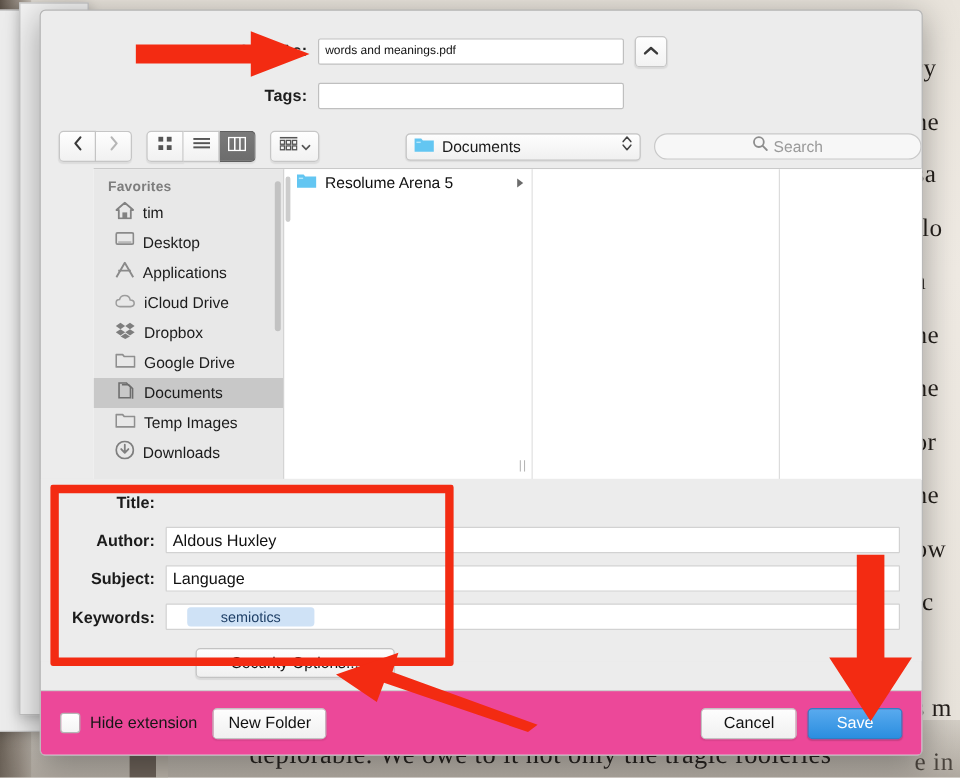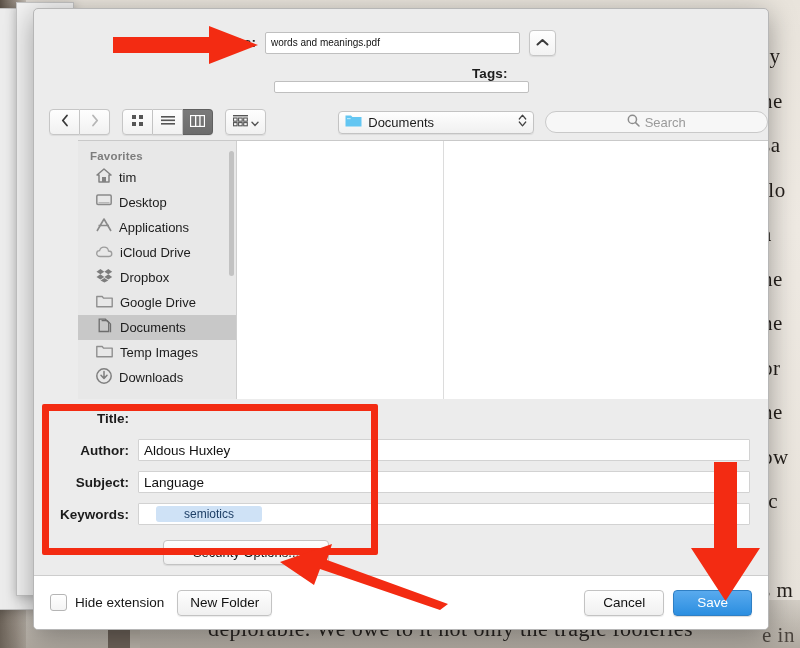--- a/index.html
+++ b/index.html
@@ -39,21 +39,21 @@
   #winback2{left:16px;top:2px;width:56px;height:592px;background:#f2f2f2;}
 
   
   #dialog{
     position:absolute;left:33px;top:8px;width:734px;height:620px;
     background:#ececec;border:1px solid #b6b6b6;border-radius:5px;
     box-shadow:0 6px 28px rgba(0,0,0,.35);overflow:hidden;
   }
   .fieldrow{display:flex;align-items:center;height:27px;}
   #row-saveas{margin-top:20px;}
-  #row-tags{margin-top:10px;flex-direction:column;}
+  #row-tags{margin-top:10px;}
   .flabel{
     width:222px;text-align:right;padding-right:9px;font-size:13.5px;color:#1d1d1d;
     font-weight:700;letter-spacing:.1px;
   }
   .ftext{
     width:255px;height:22px;border:1px solid #bfbfbf;background:#fff;border-radius:2px;
     font-size:10px;color:#111;padding:0 5px;line-height:22px;box-sizing:border-box;
     display:flex;align-items:center;
   }
   .chevbtn{
@@ -140,21 +140,21 @@
   #secbtn{
     height:23px;min-width:140px;border:1px solid #c3c3c3;border-radius:4px;
     background:linear-gradient(180deg,#fefefe,#f0f0f0);font-size:13px;color:#111;
     display:flex;align-items:center;justify-content:center;padding:0 12px;
     box-shadow:0 1px 1px rgba(0,0,0,.08);
     text-align:center;
   }
 
   
   #footer{
-    position:absolute;left:0;bottom:0;width:734px;height:54px;background:#ffffff;
+    position:absolute;left:0;bottom:0;width:734px;height:54px;background:#ec4899;
     border-top:1px solid #cdcdcd;display:flex;align-items:center;padding:0 16px;box-sizing:border-box;
   }
   #chk{width:15px;height:15px;border:1px solid #b5b5b5;border-radius:3px;background:linear-gradient(180deg,#fff,#f4f4f4);}
   #chklbl{font-size:13.5px;color:#161616;margin-left:8px;}
   #newfolder{
     margin-left:13px;height:24px;border:1px solid #c3c3c3;border-radius:4px;
     background:linear-gradient(180deg,#fefefe,#f0f0f0);font-size:13.5px;color:#111;
     display:flex;align-items:center;padding:0 12px;box-shadow:0 1px 1px rgba(0,0,0,.08);
   }
   #cancelbtn{
@@ -387,20 +387,38 @@
             <span><svg width="16" height="16" viewBox="0 0 16 16">
                 <circle cx="8" cy="8" r="7.2" fill="none" stroke="#7f7f7f" stroke-width="1.5"></circle>
                 <path d="M8 3.6 V10 M5 7.2 L8 10.4 L11 7.2" stroke="#7f7f7f" stroke-width="1.5" fill="none" stroke-linecap="round" stroke-linejoin="round"></path>
               </svg></span>
             <span class="lbl">Downloads</span>
           </div>
         </div>
       <div class="sb-scroll"></div>
     </div>
 
+    <div class="col" id="col1">
+      <div class="col1scroll"></div>
+      <div class="colrow">
+        <span>
+          <svg width="17" height="14" viewBox="0 0 17 14">
+            <path d="M0.5 2.5 h5.5 l1.4 1.6 h9.1 v9.4 h-16 z" fill="#63c6f2"></path>
+            <rect x="2" y="5" width="3.6" height="1.2" fill="#b5e7fb"></rect>
+          </svg>
+        </span>
+        <span class="nm">Resolume Arena 5</span>
+        <span>
+          <svg width="7" height="9" viewBox="0 0 7 9">
+              <path d="M1 0.8 L6 4.5 L1 8.2 Z" fill="#6b6b6b"></path>
+            </svg>
+        </span>
+      </div>
+      <div class="grip">||</div>
+    </div>
 
     <div class="col" id="col2"></div>
     <div class="col" id="col3"></div>
   </div>
 
   <div id="meta">
     <div id="meta-rows">
         <div class="mrow">
           <div class="mlabel">Title:</div>
         </div>

